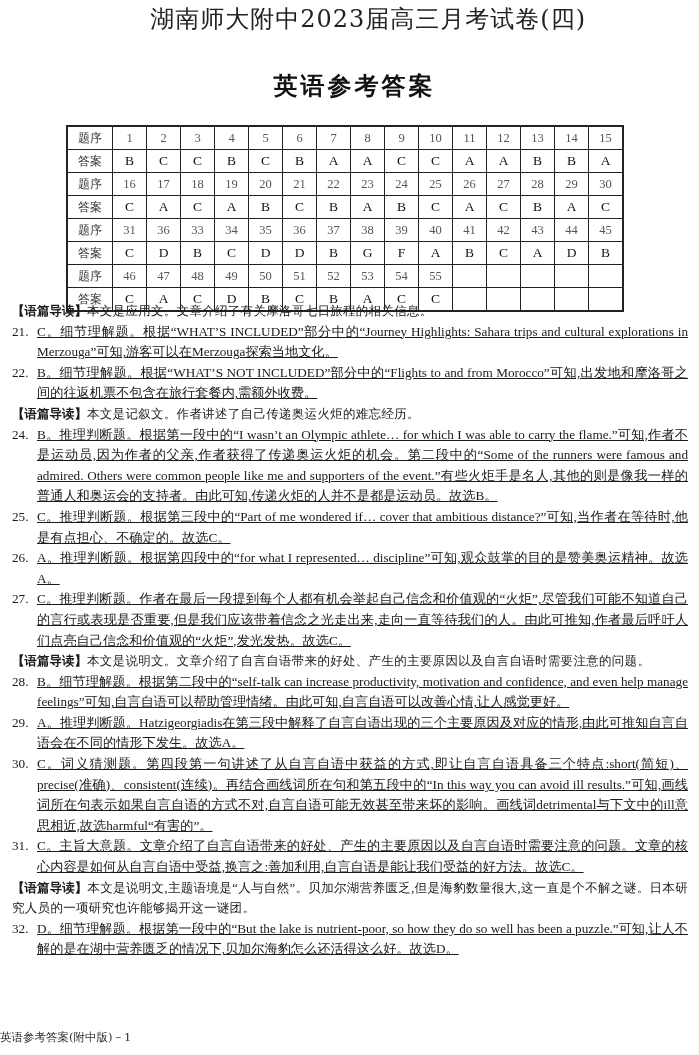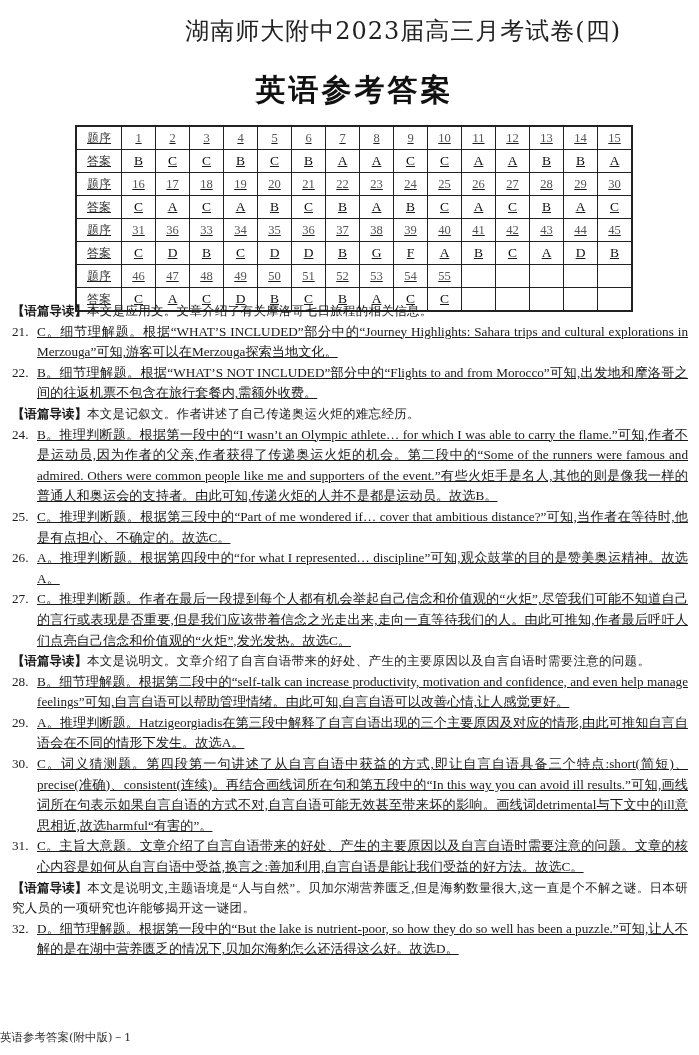--- a/index.html
+++ b/index.html
@@ -2,37 +2,36 @@
 <html><head>
   <meta charset="utf-8">
   <style>
     html, body { margin: 0; padding: 0; background: #ffffff; }
     body {
       width: 699px; height: 1055px; position: relative; overflow: hidden;
       font-family: "DejaVu Serif", "Liberation Serif", serif;
       color: #1a1a1a;
     }
     .exam-title {
-      position: absolute; top: 15px; left: 0; width: 699px;
-      text-align: right; padding-right: 78px; box-sizing: border-box;
+      position: absolute; top: 3px; left: 0; width: 699px;
+      text-align: right; padding-right: 113px; box-sizing: border-box;
       font-family: "DejaVu Serif", serif; font-size: 24px; letter-spacing: 1px;
       color: #222;
     }
     .doc-title {
       position: absolute; top: 70px; left: 0; width: 699px; text-align: center;
-      font-family: "DejaVu Sans", sans-serif; font-weight: bold; font-size: 30px;
+      font-family: "DejaVu Sans", sans-serif; font-weight: bold; font-size: 24px;
       letter-spacing: 3px; color: #111;
       padding-left: 10px; box-sizing: border-box;
     }
     table.answers {
-      position: absolute; top: 125px; left: 75px;
+      position: absolute; top: 125px; left: 66px;
       border-collapse: collapse;
       border: 2px solid #222;
       font-family: "Liberation Serif", serif;
-      text-decoration: underline;
     }
     table.answers td {
       border: 1px solid #222;
       width: 33px; height: 22px; padding: 0;
       text-align: center; font-size: 13px; color: #222;
     }
     table.answers td.rowlabel {
       width: 44px; font-family: "DejaVu Sans", sans-serif; font-size: 12px; color: #333;
     }
     table.answers tr.q td.num { color: #555; font-size: 12.5px; }

